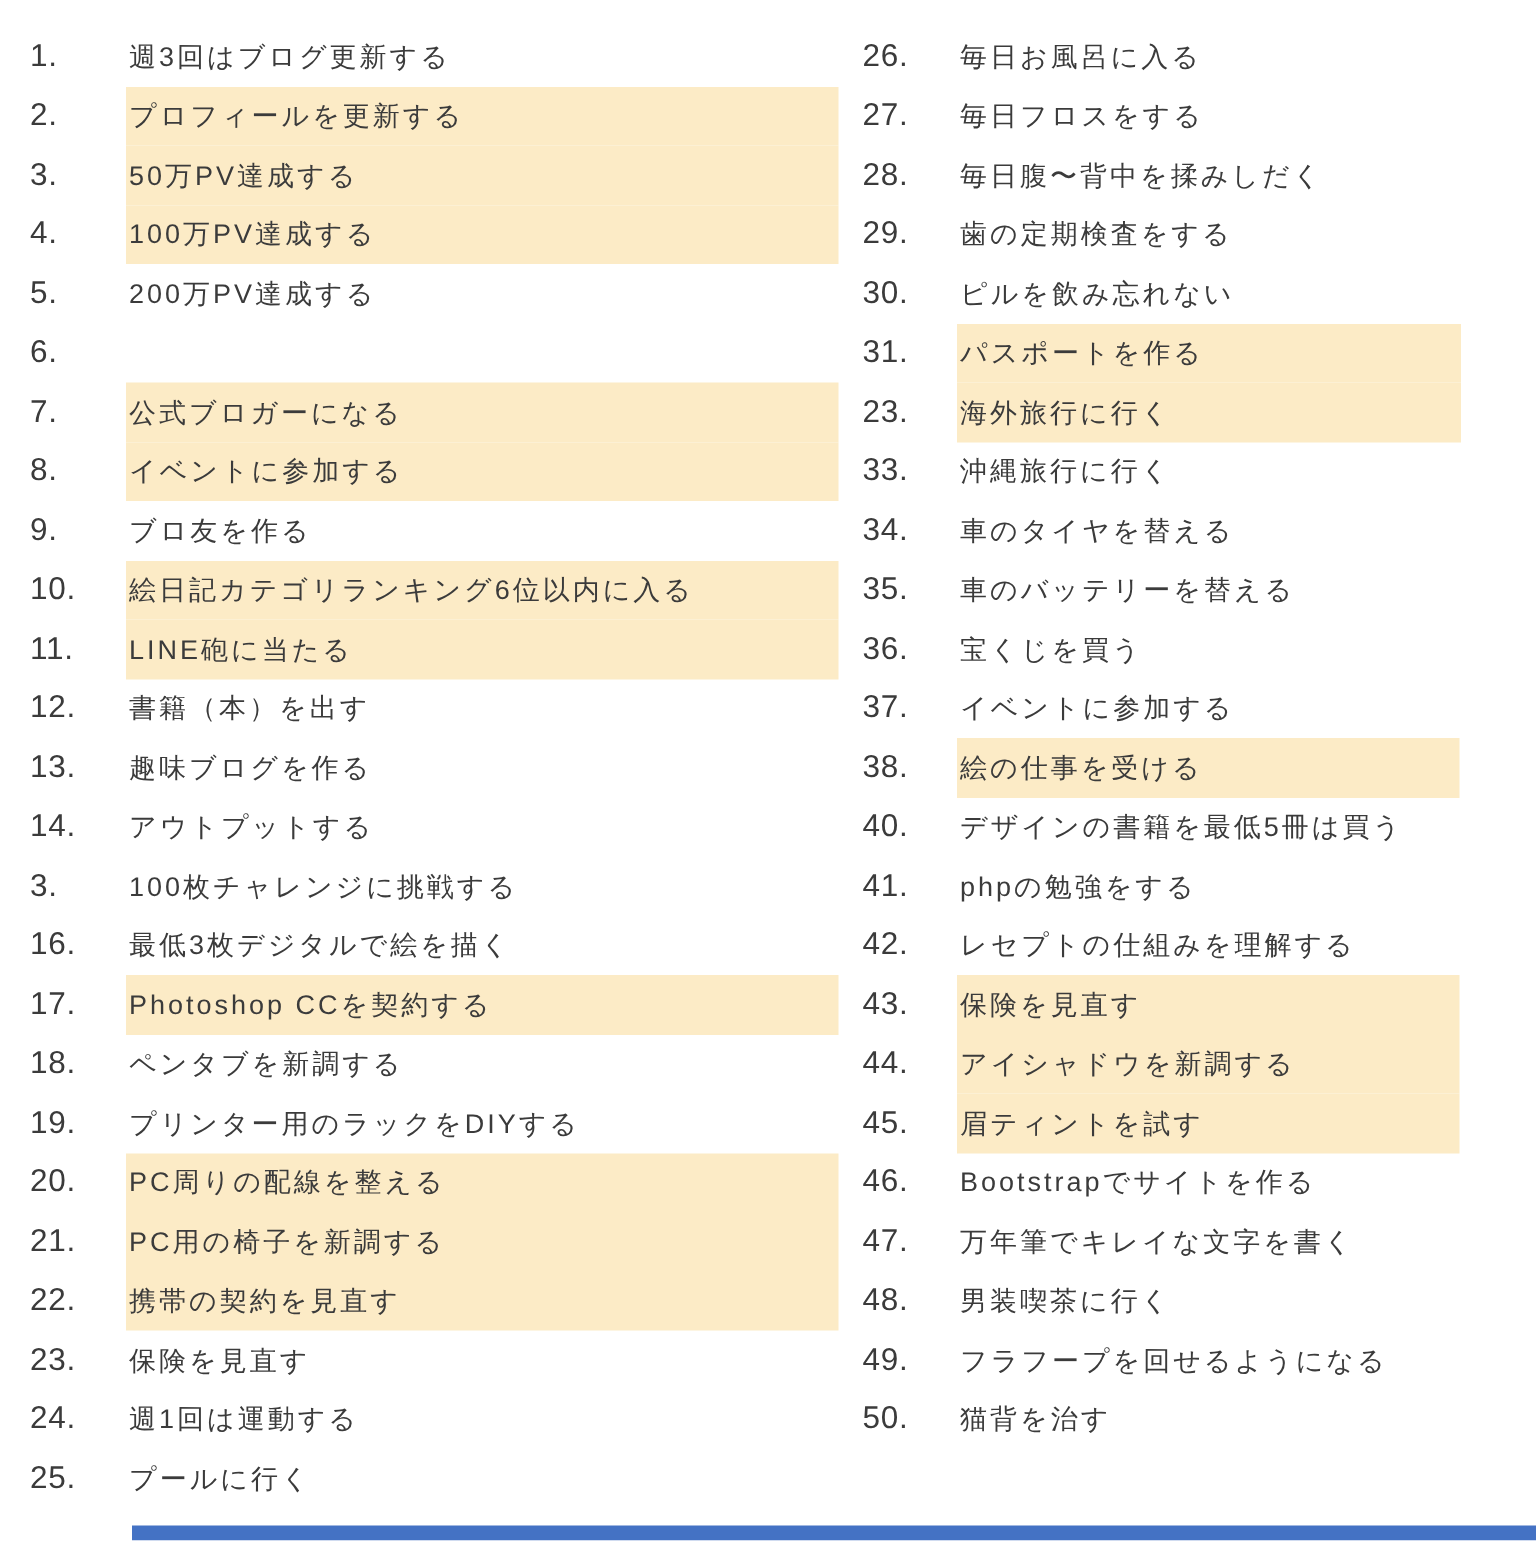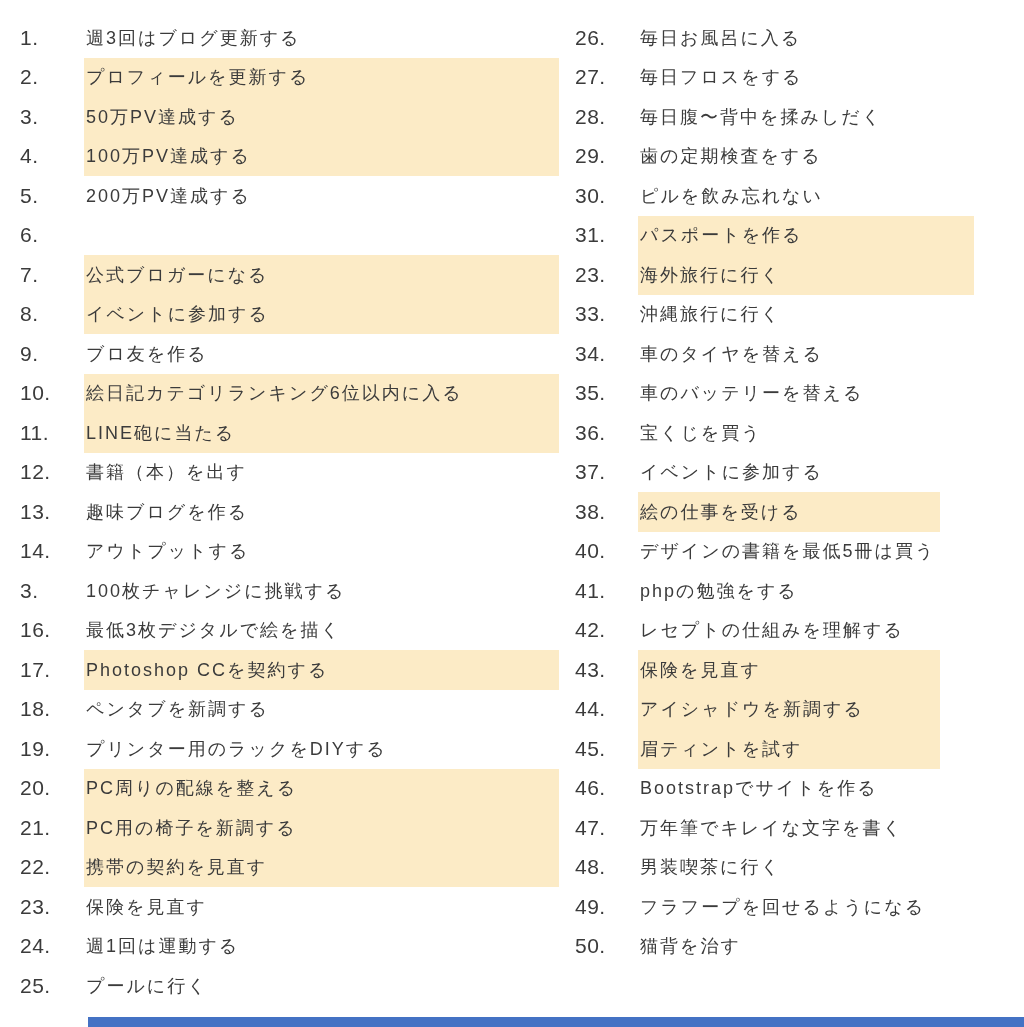--- a/index.html
+++ b/index.html
@@ -47,21 +47,21 @@
     display: flex;
     align-items: center;
     color: var(--text);
     font-size: 18px;
     letter-spacing: 2px;
     white-space: nowrap;
     padding-left: 2px;
   }
   
   .col-left  .label.hl { background: var(--hl); width: 541px; }
-  .col-right .label.hl { background: var(--hl); width: 302px; }
+  .col-right .label.hl { background: var(--hl); width: 335px; }
   .col-right .label.hl.edge { width: 336px; font-family: Liberation Serif, serif; }
   .accent-bar {
     position: absolute;
     left: 88px;
     right: 0;
     bottom: 0;
     height: 10px;
     background: var(--accent);
   }
 </style>

